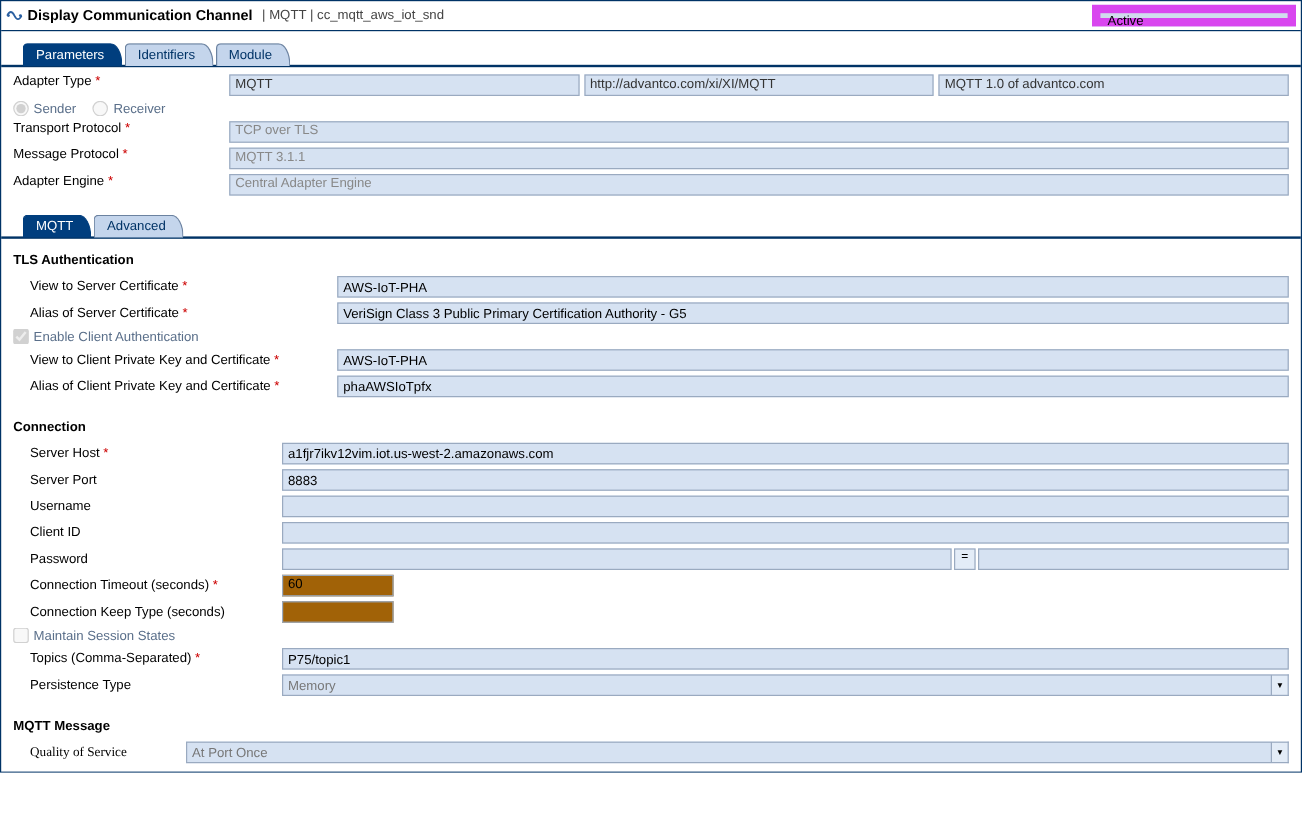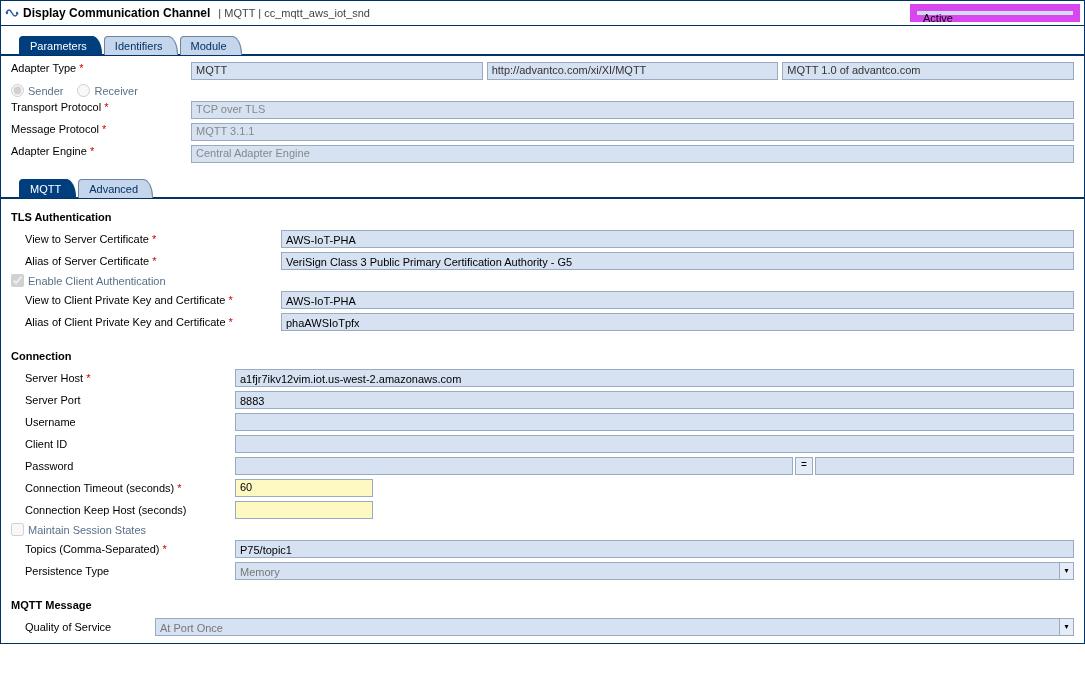--- a/index.html
+++ b/index.html
@@ -34,23 +34,23 @@
 .field.ro { color:#777; }
 .checkbox-row { display:flex; align-items:flex-end; margin:3px 0;}
 .checkbox-row input { margin-right:4px; }
 .checkbox-row span { color:#5a6f8a;}
 .pwd-row { display:flex; flex:1; align-items:center;}
 .pwd-row .field { }
 .pwd-btn { width:18px; height:18px; background:#e3ecf7; border:1px solid #9aaac0; margin:0 2px; font-size:10px; line-height:14px; text-align:center; cursor:pointer;}
 .select-like { display:flex; flex:1;}
 .select-like .field { flex:1;}
 .drop-btn { width:14px; height:18px; background:#e3ecf7; border:1px solid #9aaac0; border-left:none; font-size:8px; line-height:16px; text-align:center;}
-.small-field { width:138px; background:#fef9c3; border:1px solid #9aaac0; height:18px; padding:1px 4px;}
+.small-field { width:93px; background:#a16207; border:1px solid #9aaac0; height:18px; padding:1px 4px;}
 .conn-label { width:210px; }
-.qos-row .label2 { width:130px; }
+.qos-row .label2 { width:130px;font-family:Liberation Serif, serif; }
 svg { display:block;}
 </style>
 </head>
 <body>
 
 <div class="container">
 
   <div class="header-bar">
     <span class="icon">
       <svg width="14" height="14" viewBox="0 0 14 14">
@@ -154,21 +154,21 @@
         <div class="field" style="flex:2.2;"></div>
         <div class="pwd-btn">=</div>
         <div class="field" style="flex:1;"></div>
       </div>
     </div>
     <div class="row2 indent">
         <div class="conn-label"><span>Connection Timeout (seconds)</span> <span class="req">*</span></div>
         <div class="small-field">60</div>
       </div>
     <div class="row2 indent">
-        <div class="conn-label">Connection Keep Host (seconds)</div>
+        <div class="conn-label">Connection Keep Type (seconds)</div>
         <div class="small-field"></div>
       </div>
     <div class="checkbox-row indent">
       <input type="checkbox" disabled="" style="">
       <span>Maintain Session States</span>
     </div>
     <div class="row2 indent">
         <div class="conn-label"><span>Topics (Comma-Separated)</span> <span class="req">*</span></div>
         <div class="field">P75/topic1</div>
       </div>

